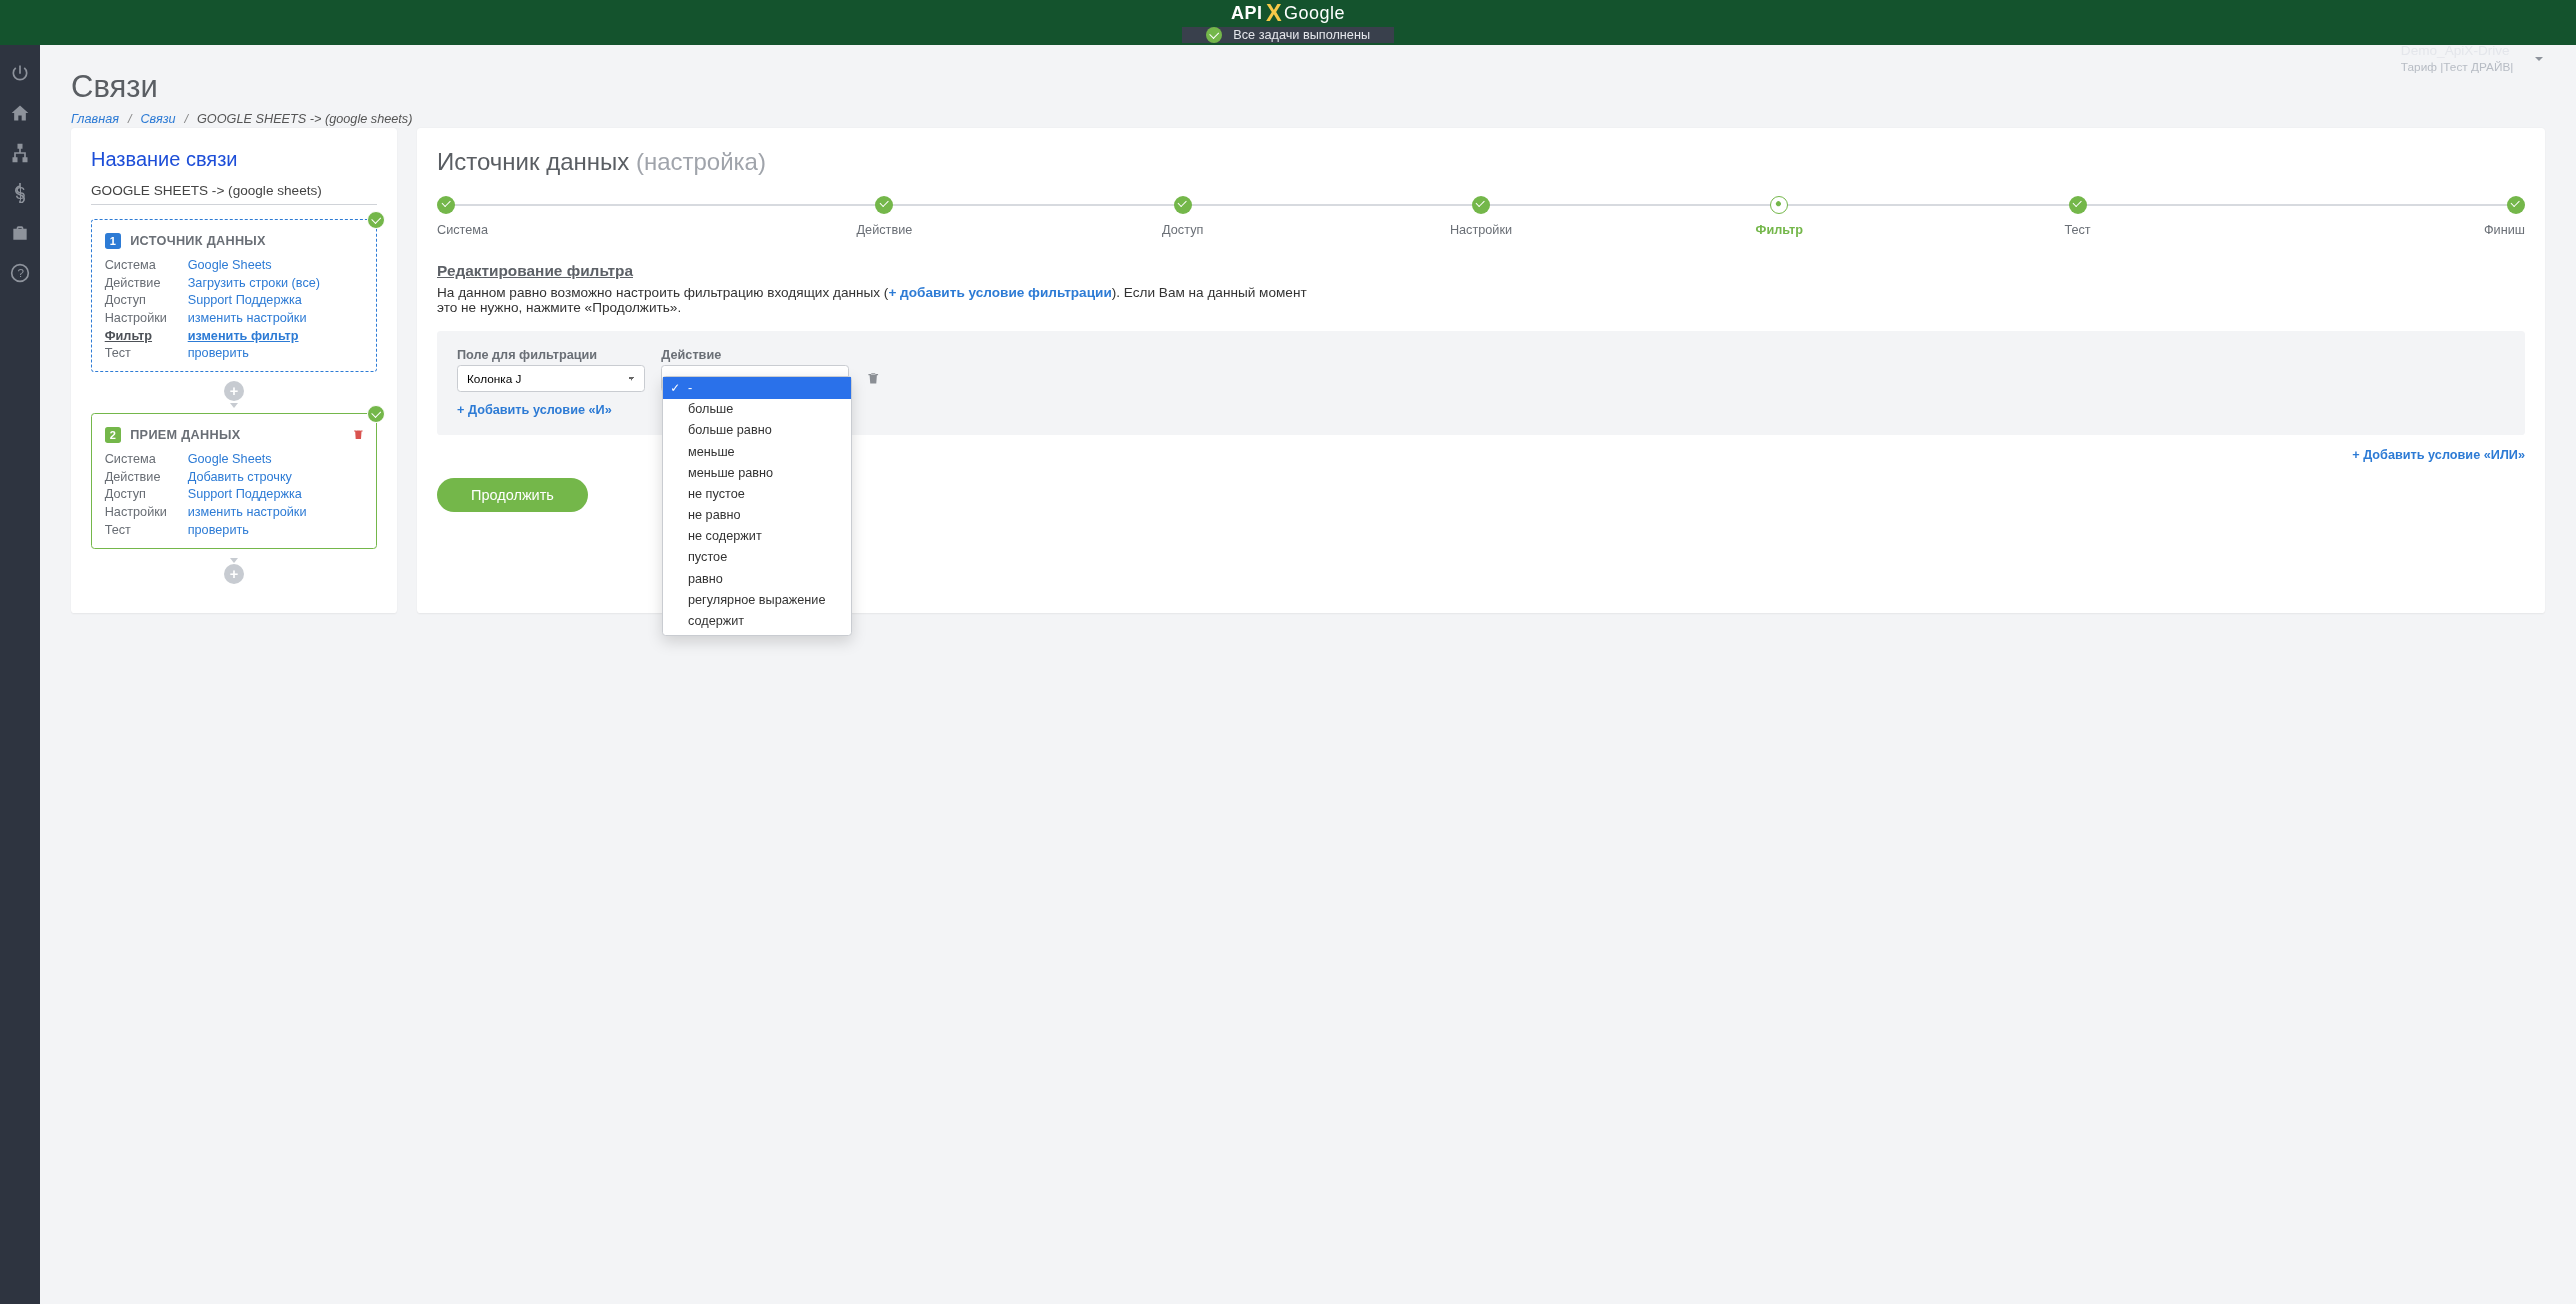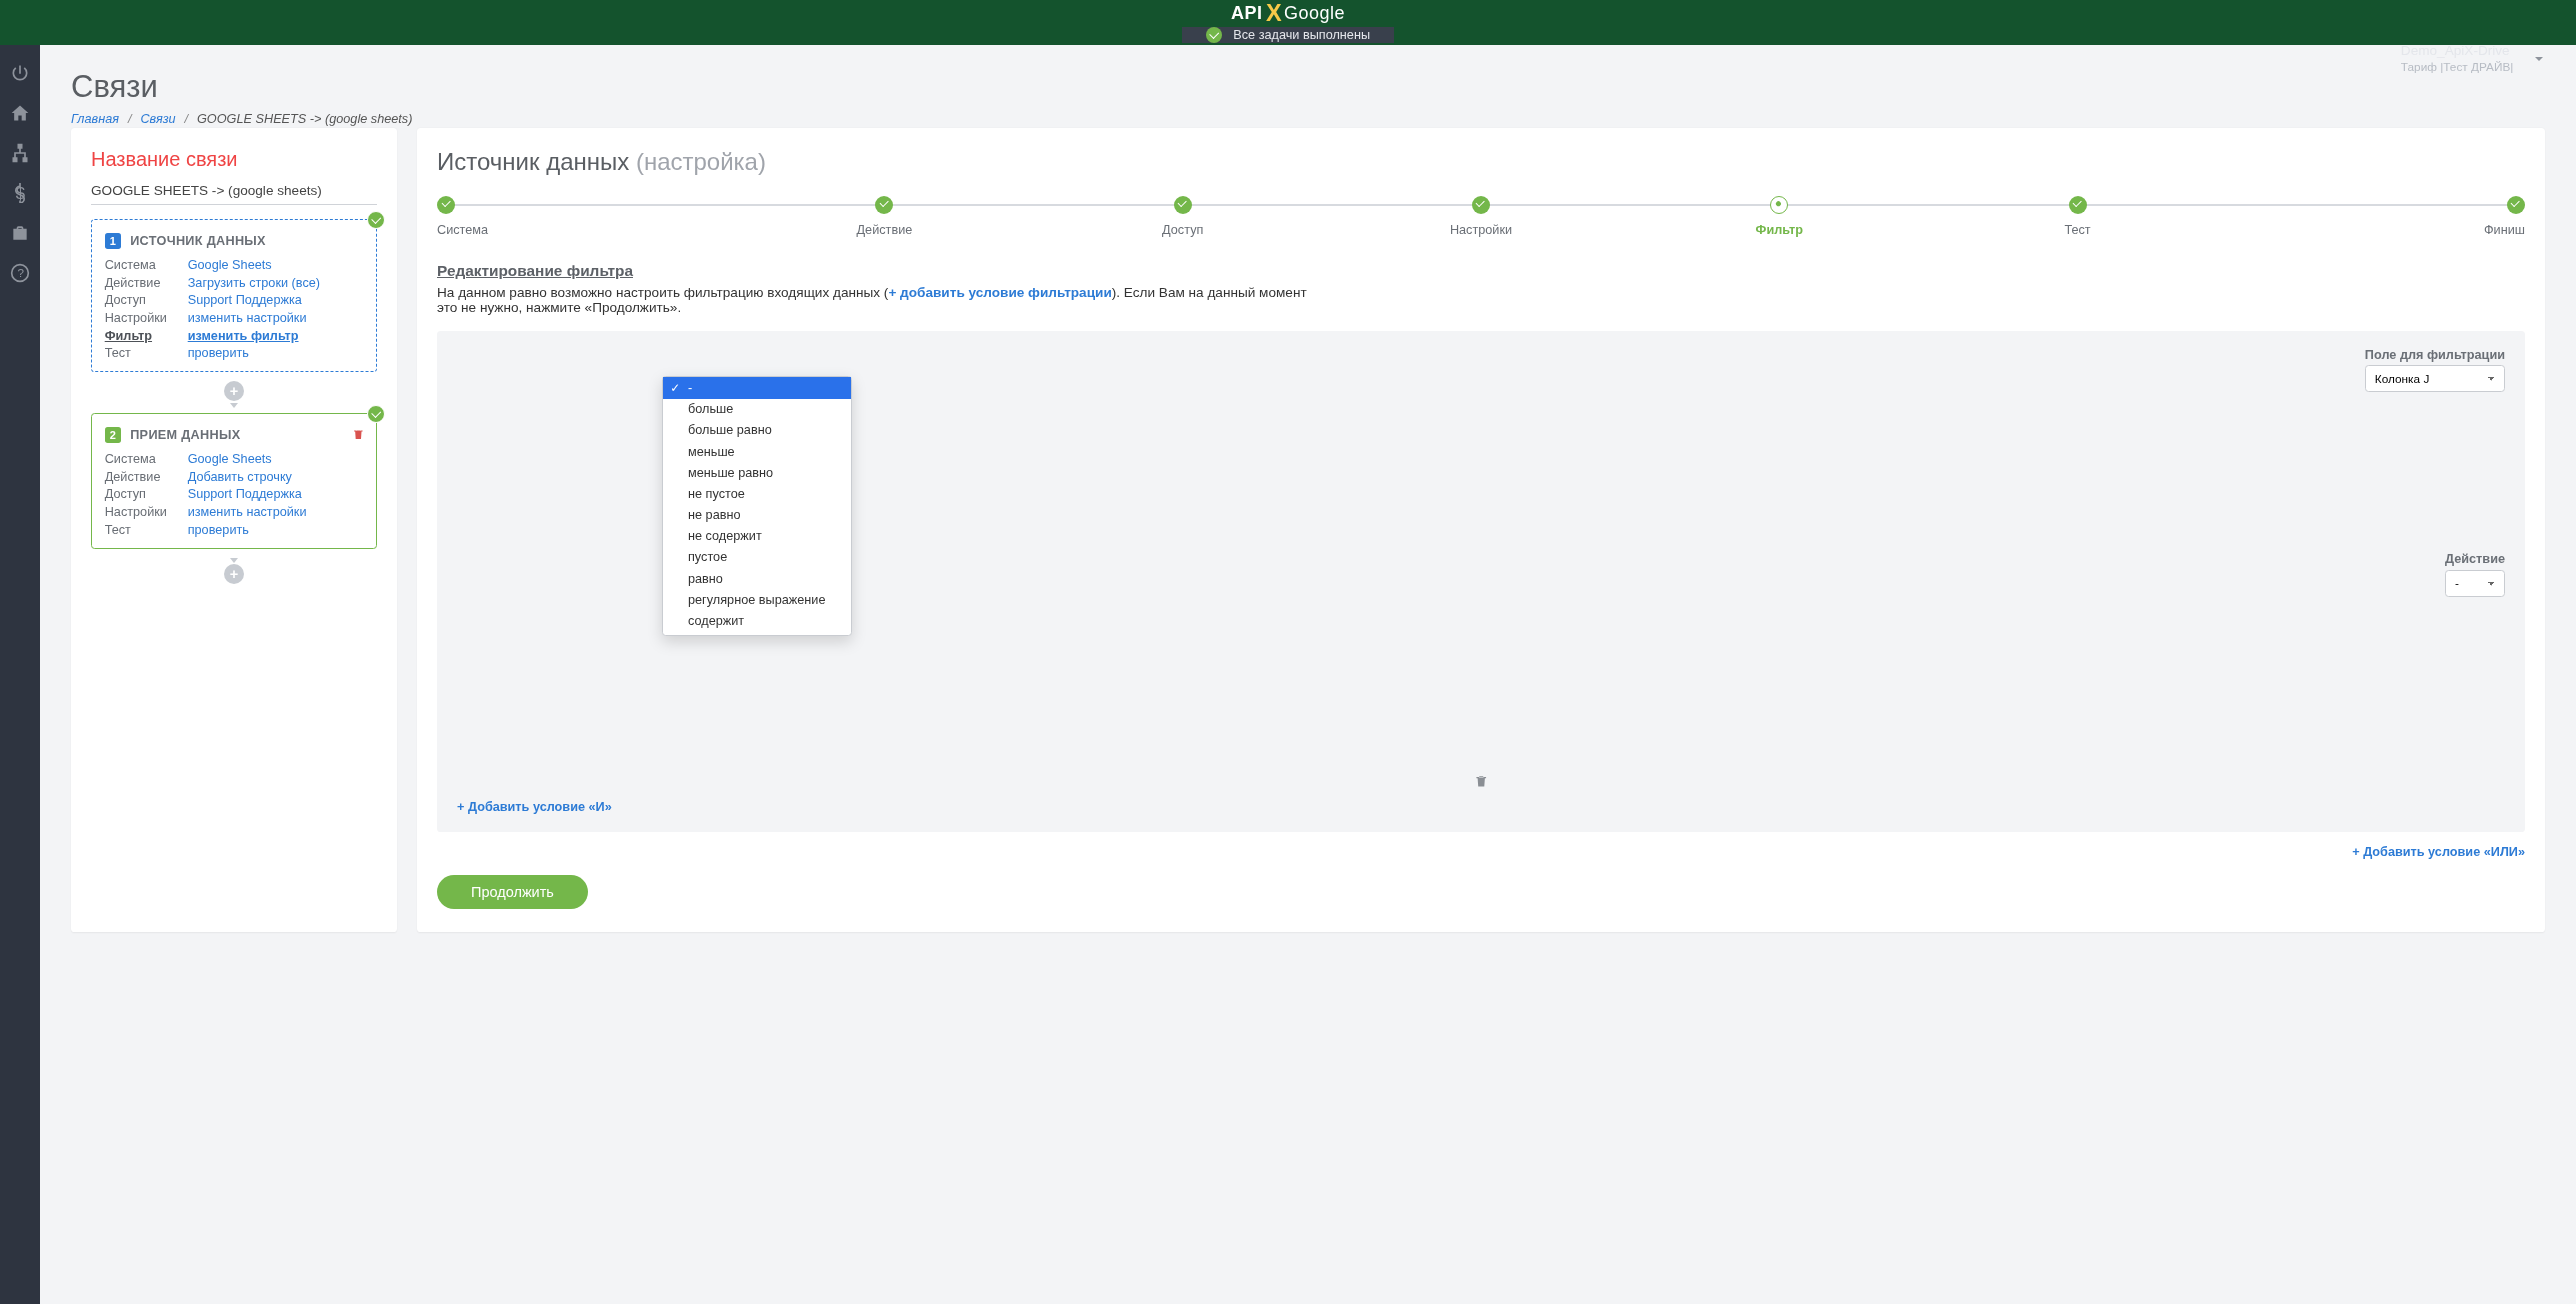--- a/index.html
+++ b/index.html
@@ -72,21 +72,21 @@
 
   .columns { display: flex; gap: 20px; }
 
   
   .card {
     background: #fff; border-radius: 3.6px; padding: 20px 20px 23.5px;
     box-shadow: 0 0.9px 1.8px rgba(0,0,0,.06);
   }
   .left-col { width: 326px; flex: 0 0 326px; }
 
-  .conn-name-label { font-size: 20px; color: #ef4444; margin-bottom: 9px; }
+  .conn-name-label { font-size: 20px; color: #1d4ed8; margin-bottom: 9px; }
   .conn-name-input {
     width: 100%; border: none; border-bottom: 0.9px solid #d0d3d8;
     font-size: 13.6px; padding: 3.6px 0 5.4px; color: #444; outline: none;
     margin-bottom: 14.5px;
   }
 
   .block {
     position: relative; border-radius: 3.6px;
     padding: 12.7px 12.7px 11px; margin-bottom: 9px;
   }
@@ -185,21 +185,21 @@
 
   .subhead { font-size: 15.4px; font-weight:700; color:#5d6167;
              text-decoration: underline; margin-bottom:5.4px; }
   .explain { font-size: 13.6px; color:#333; margin-bottom:16.3px; max-width: 870px;}
   .explain a { color:#2d7bd5; text-decoration:none; font-weight:600; }
 
   .filter-box {
     background:#f3f4f6; border-radius:3.6px;
     padding:16.3px 20px 18px; position:relative;
   }
-  .row { display:flex; gap:16.3px; align-items:flex-end;flex-direction:column; }
+  .row { display:flex; gap:16.3px; align-items:flex-end; }
   .field { flex:0 0 188px; }
   .field label{ display:block;font-size:12.7px;color:#6a6f76;font-weight:600;
                 margin-bottom:3.6px;}
   .select {
     width:100%; height:27px; background:#fff; border:0.9px solid #c9ccd1;
     border-radius:3.6px; padding:0 20px 0 9px; font-size:11.8px;
     appearance:none; background-image:
       linear-gradient(45deg,transparent 50%,#666 50%),
       linear-gradient(135deg,#666 50%,transparent 50%);
     background-position: calc(100% - 12.7px) 11px, calc(100% - 9px) 11px;

